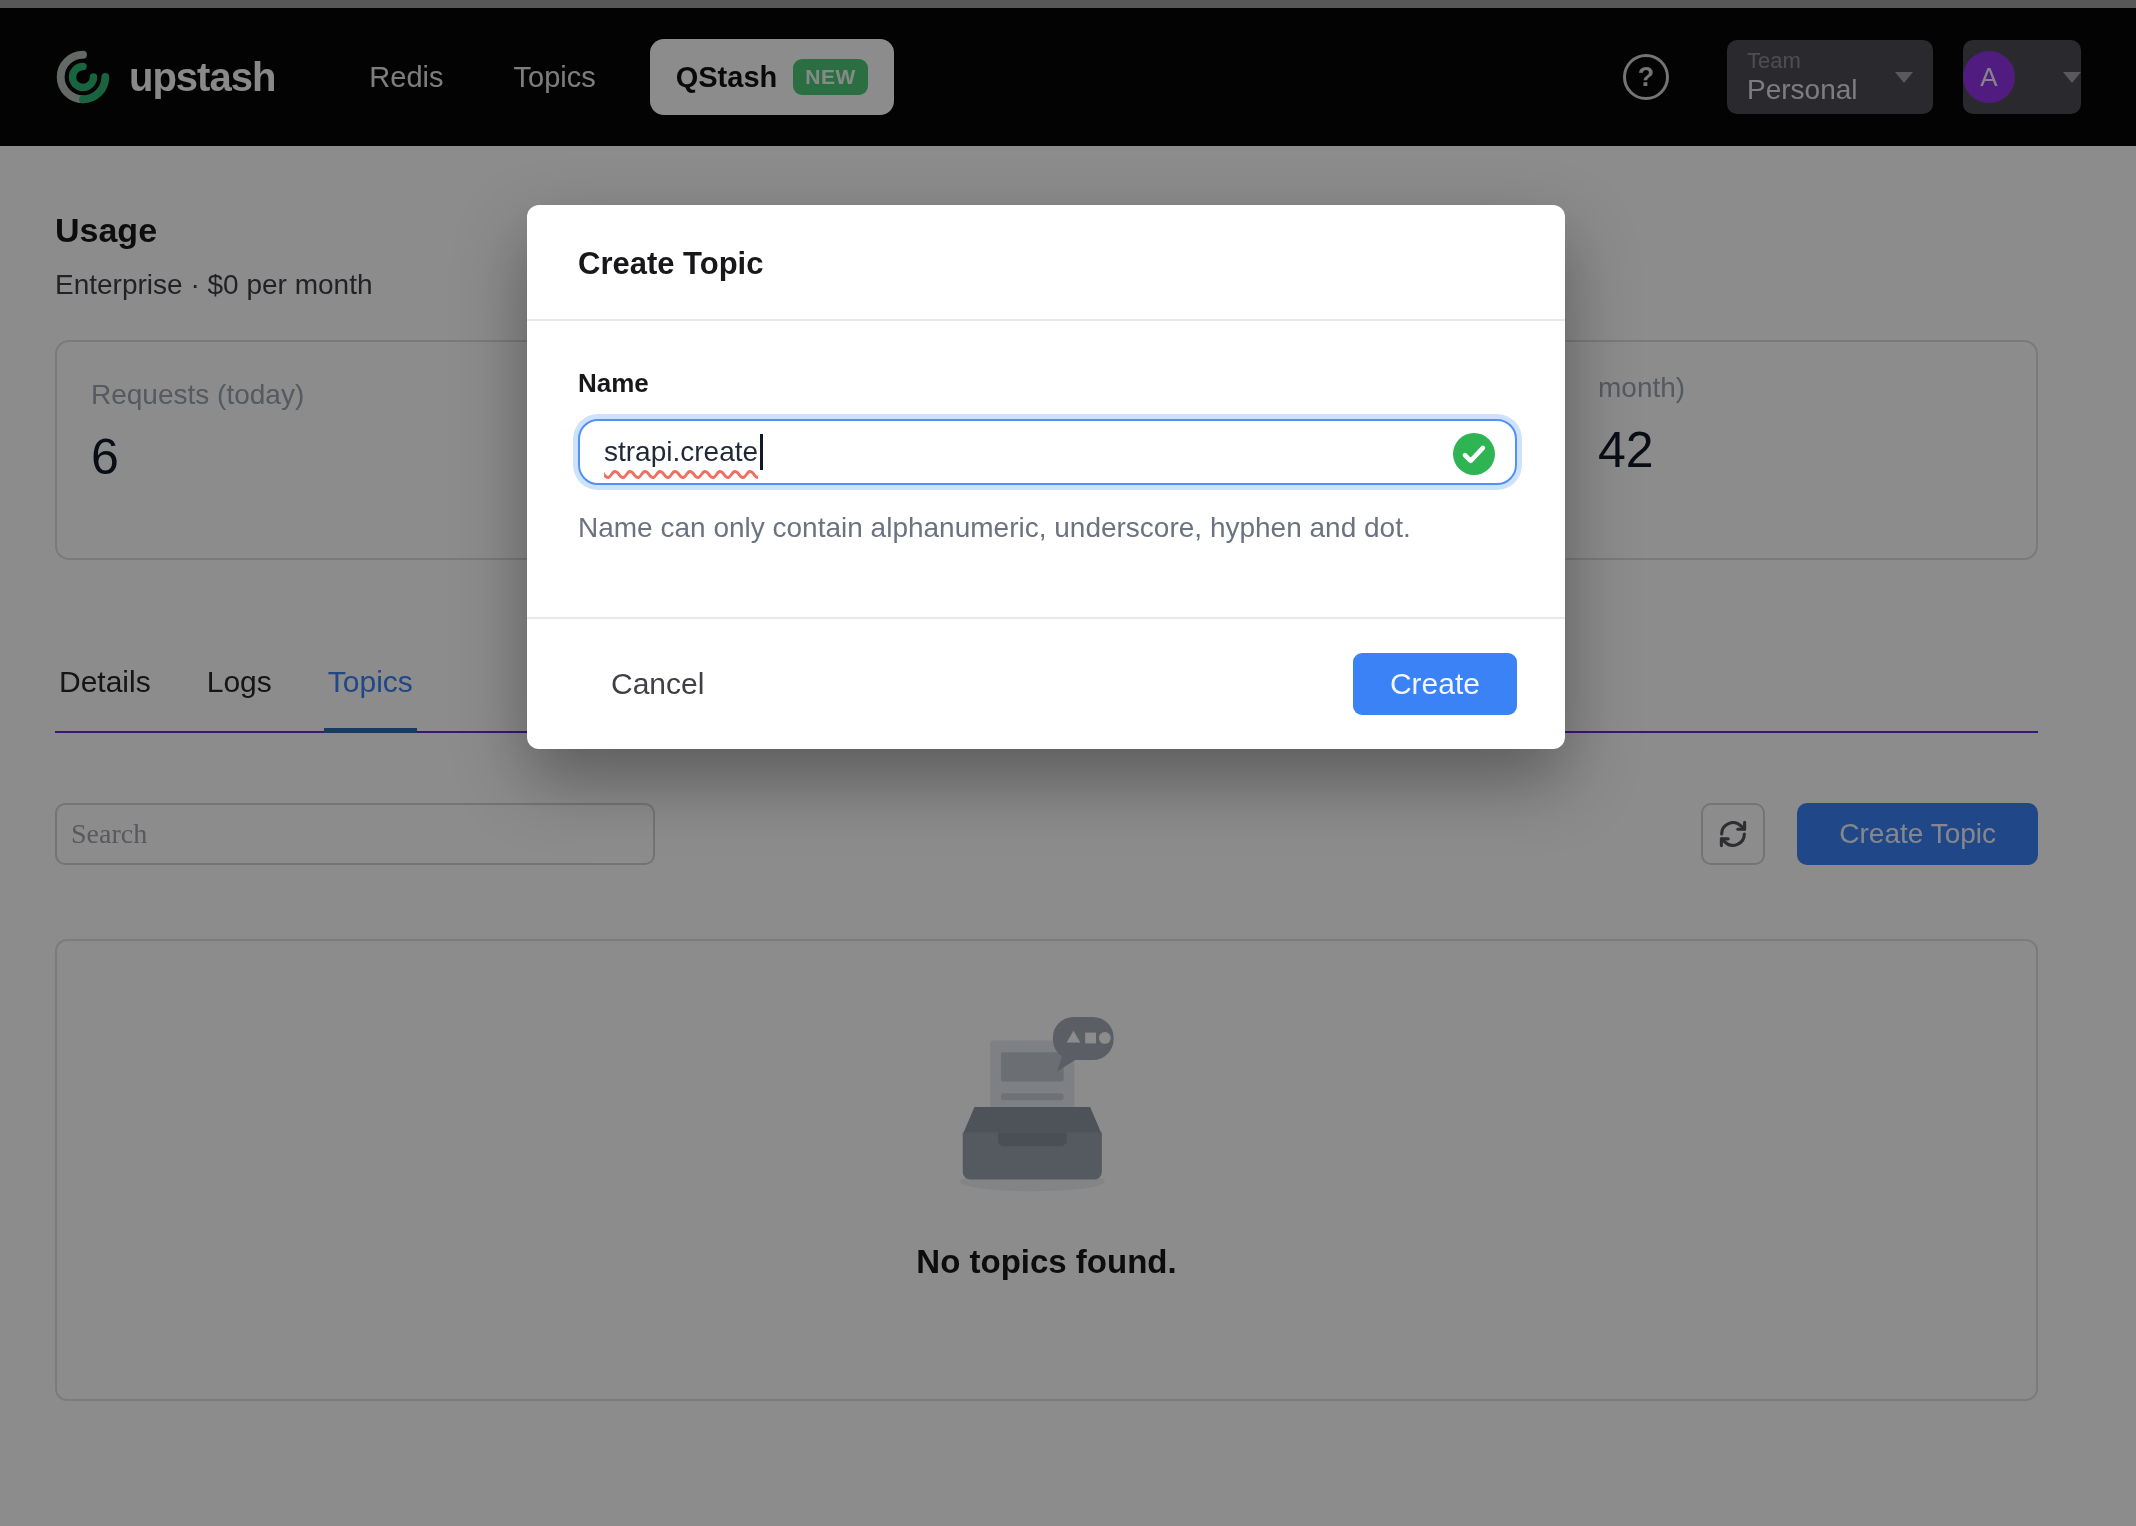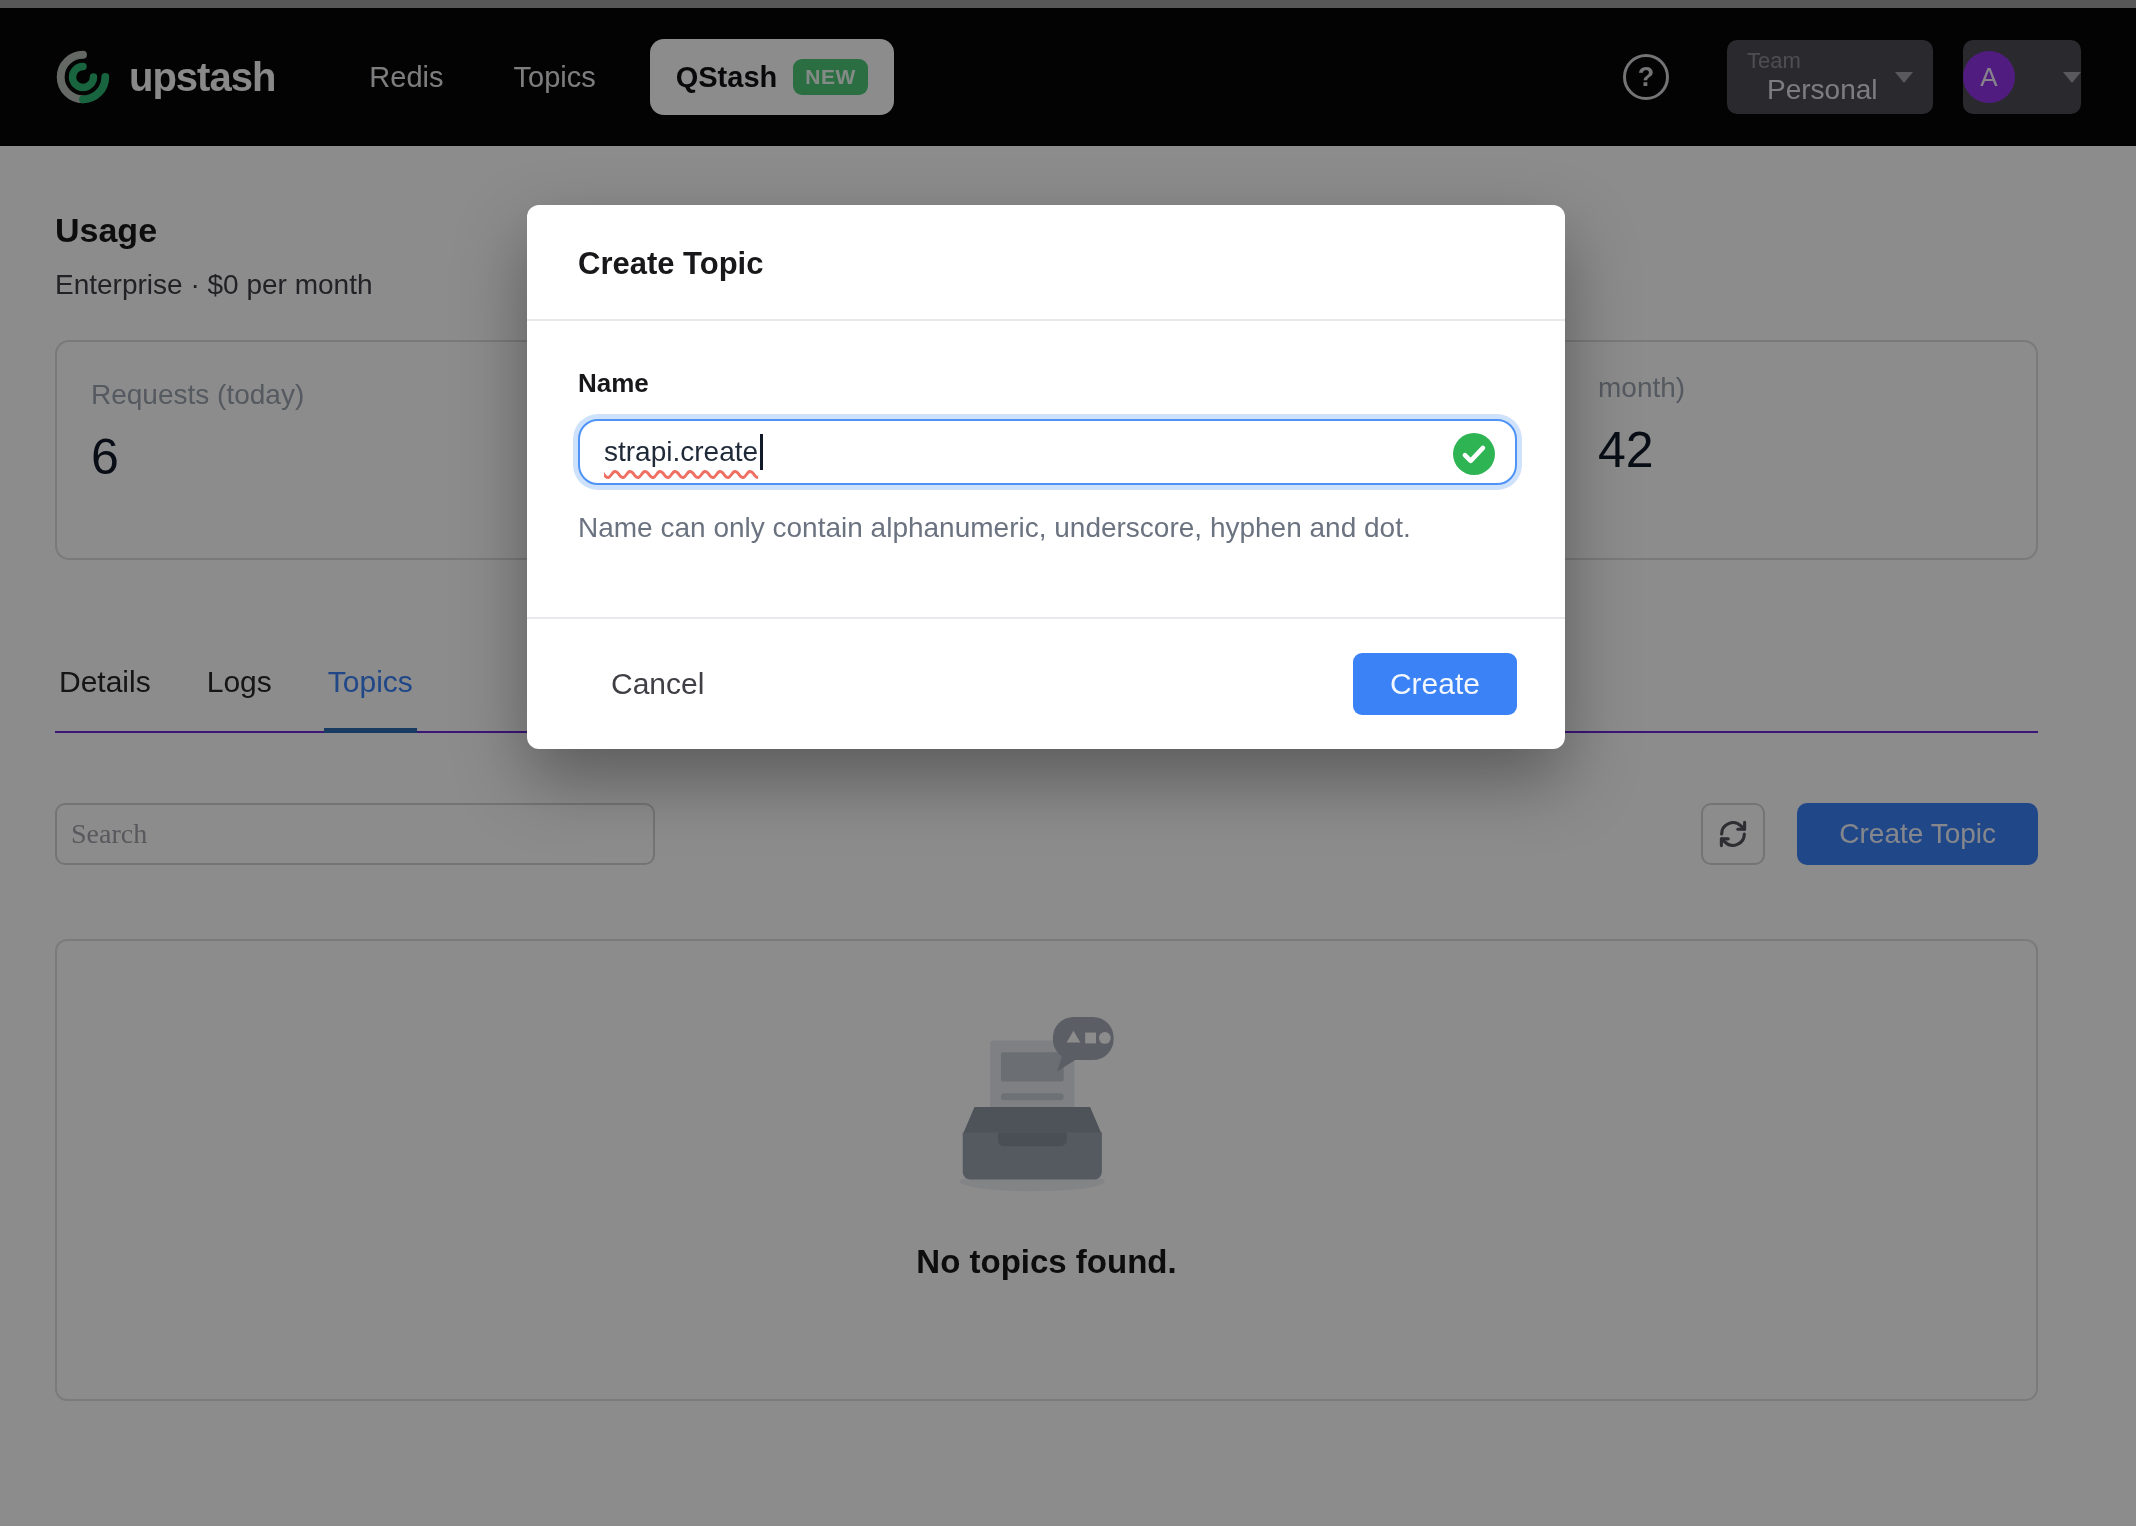--- a/index.html
+++ b/index.html
@@ -37,21 +37,21 @@
     width:46px; height:46px; border:3px solid #d4d4d8; border-radius:50%;
     color:#d4d4d8; font-size:27px; font-weight:700; display:flex;
     align-items:center; justify-content:center; cursor:pointer;
   }
   .team-box {
     background:#4e4e55; border-radius:10px; height:74px; width:206px;
     display:flex; align-items:center; padding:0 20px; cursor:pointer; margin-left:28px;
   }
   .team-texts { display:flex; flex-direction:column; line-height:1.15; }
   .team-label { font-size:22px; color:#8e8e96; }
-  .team-value { font-size:28px; color:#e4e4e7;margin-left:20px; }
+  .team-value { font-size:28px; color:#e4e4e7; }
   .caret-down {
     width:0; height:0; border-left:9px solid transparent; border-right:9px solid transparent;
     border-top:11px solid #a1a1aa; margin-left:auto;
   }
   .avatar-box {
     background:#4e4e55; border-radius:10px; height:74px; width:118px;
     display:flex; align-items:center; justify-content:center; gap:12px; cursor:pointer;
   }
   .avatar-circle {
     width:52px; height:52px; border-radius:50%; background:#9333ea;

